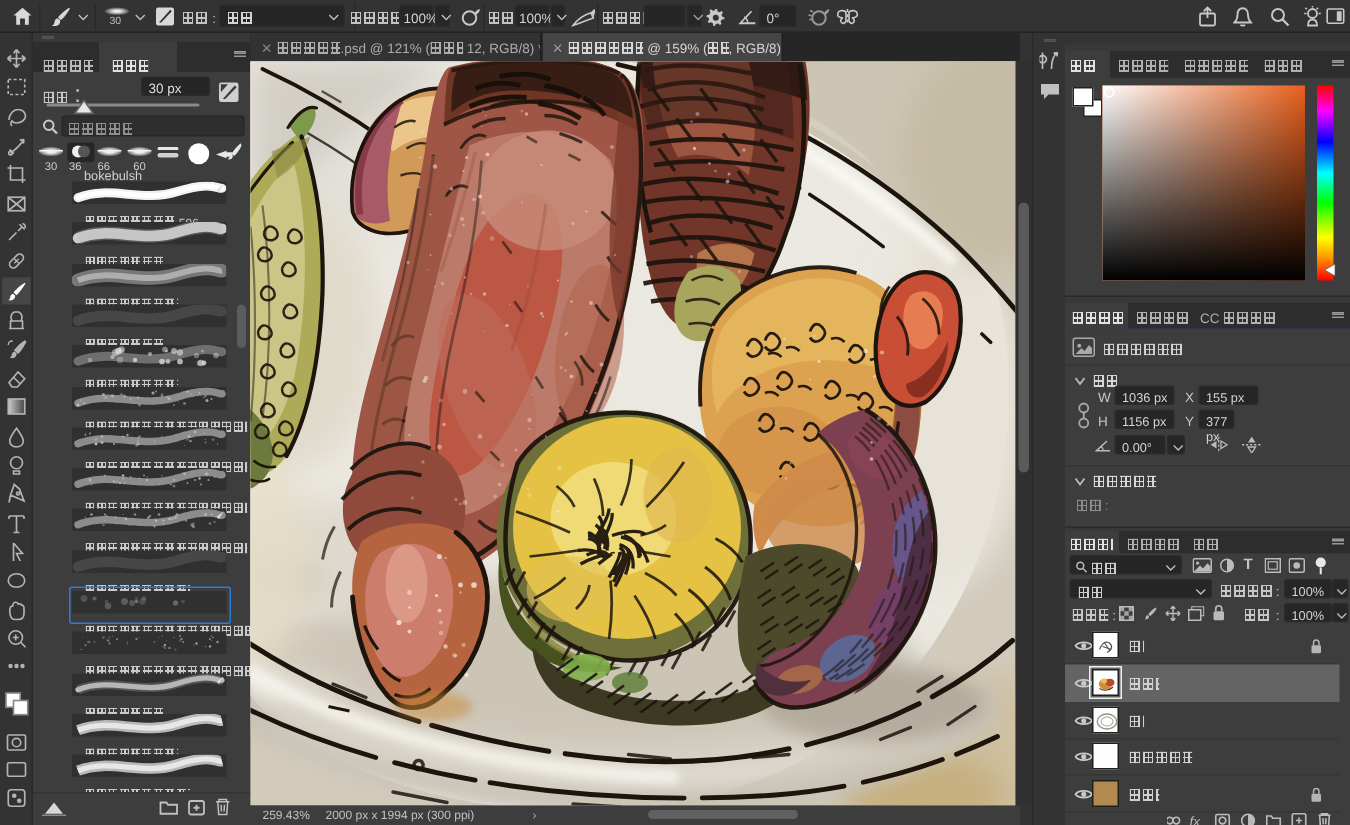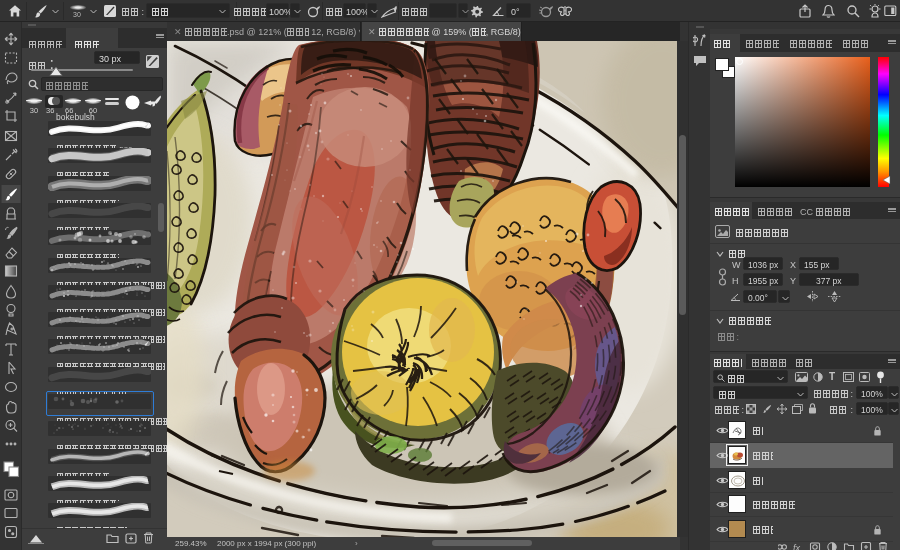--- a/index.html
+++ b/index.html
@@ -921,23 +921,23 @@
       <svg class="abs" style="left:8px;top:238px" width="9" height="22" viewBox="0 0 9 22">
         <circle cx="4.5" cy="5" r="3" fill="none" stroke="#aaa" stroke-width="1.2"></circle>
         <circle cx="4.5" cy="15" r="3" fill="none" stroke="#aaa" stroke-width="1.2"></circle>
         <path d="M4.5,8 L4.5,12" stroke="#aaa" stroke-width="1.2"></path>
       </svg>
       <div class="abs" style="left:22px;top:231px;color:#c6c6c6">W</div>
       <div class="fld abs" style="left:33px;top:228px;width:40px;height:13px;padding:2px 0 0 4px;font-size:8.5px">1036 px</div>
       <div class="abs" style="left:80px;top:231px;color:#c6c6c6">X</div>
       <div class="fld abs" style="left:89px;top:228px;width:40px;height:13px;padding:2px 0 0 4px;font-size:8.5px">155 px</div>
       <div class="abs" style="left:22px;top:247px;color:#c6c6c6">H</div>
-      <div class="fld abs" style="left:33px;top:244px;width:40px;height:13px;padding:2px 0 0 4px;font-size:8.5px">1955 px</div>
+      <div class="fld abs" style="left:33px;top:244px;width:40px;height:13px;padding:2px 0 0 4px;font-size:8.5px">1156 px</div>
       <div class="abs" style="left:80px;top:247px;color:#c6c6c6">Y</div>
-      <div class="fld abs" style="left:89px;top:244px;width:60px;height:13px;padding:2px 0 0 16px;font-size:8.5px">377 px</div>
+      <div class="fld abs" style="left:89px;top:244px;width:24px;height:13px;padding:2px 0 0 4px;font-size:8.5px">377 px</div>
       <svg class="abs" style="left:20px;top:264px" width="11" height="9" viewBox="0 0 11 9">
         <path d="M10,7.5 L1,7.5 L8,1" stroke="#bbb" fill="none"></path>
         <path d="M5.5,7.5 C5.5,6 4.8,5 3.8,4.3" stroke="#bbb" fill="none" stroke-width=".8"></path>
       </svg>
       <div class="fld abs" style="left:33px;top:261px;width:34px;height:13px;padding:2px 0 0 4px;font-size:8.5px">0.00°</div>
       <div class="fld abs" style="left:68px;top:261px;width:12px;height:13px;">
         <svg class="abs" style="left:2.5px;top:4.5px" width="7" height="5" viewBox="0 0 7 5">
           <path d="M0.5 1 L3.5 4 L6.5 1" stroke="#bbb" fill="none"></path>
         </svg>
       </div>

